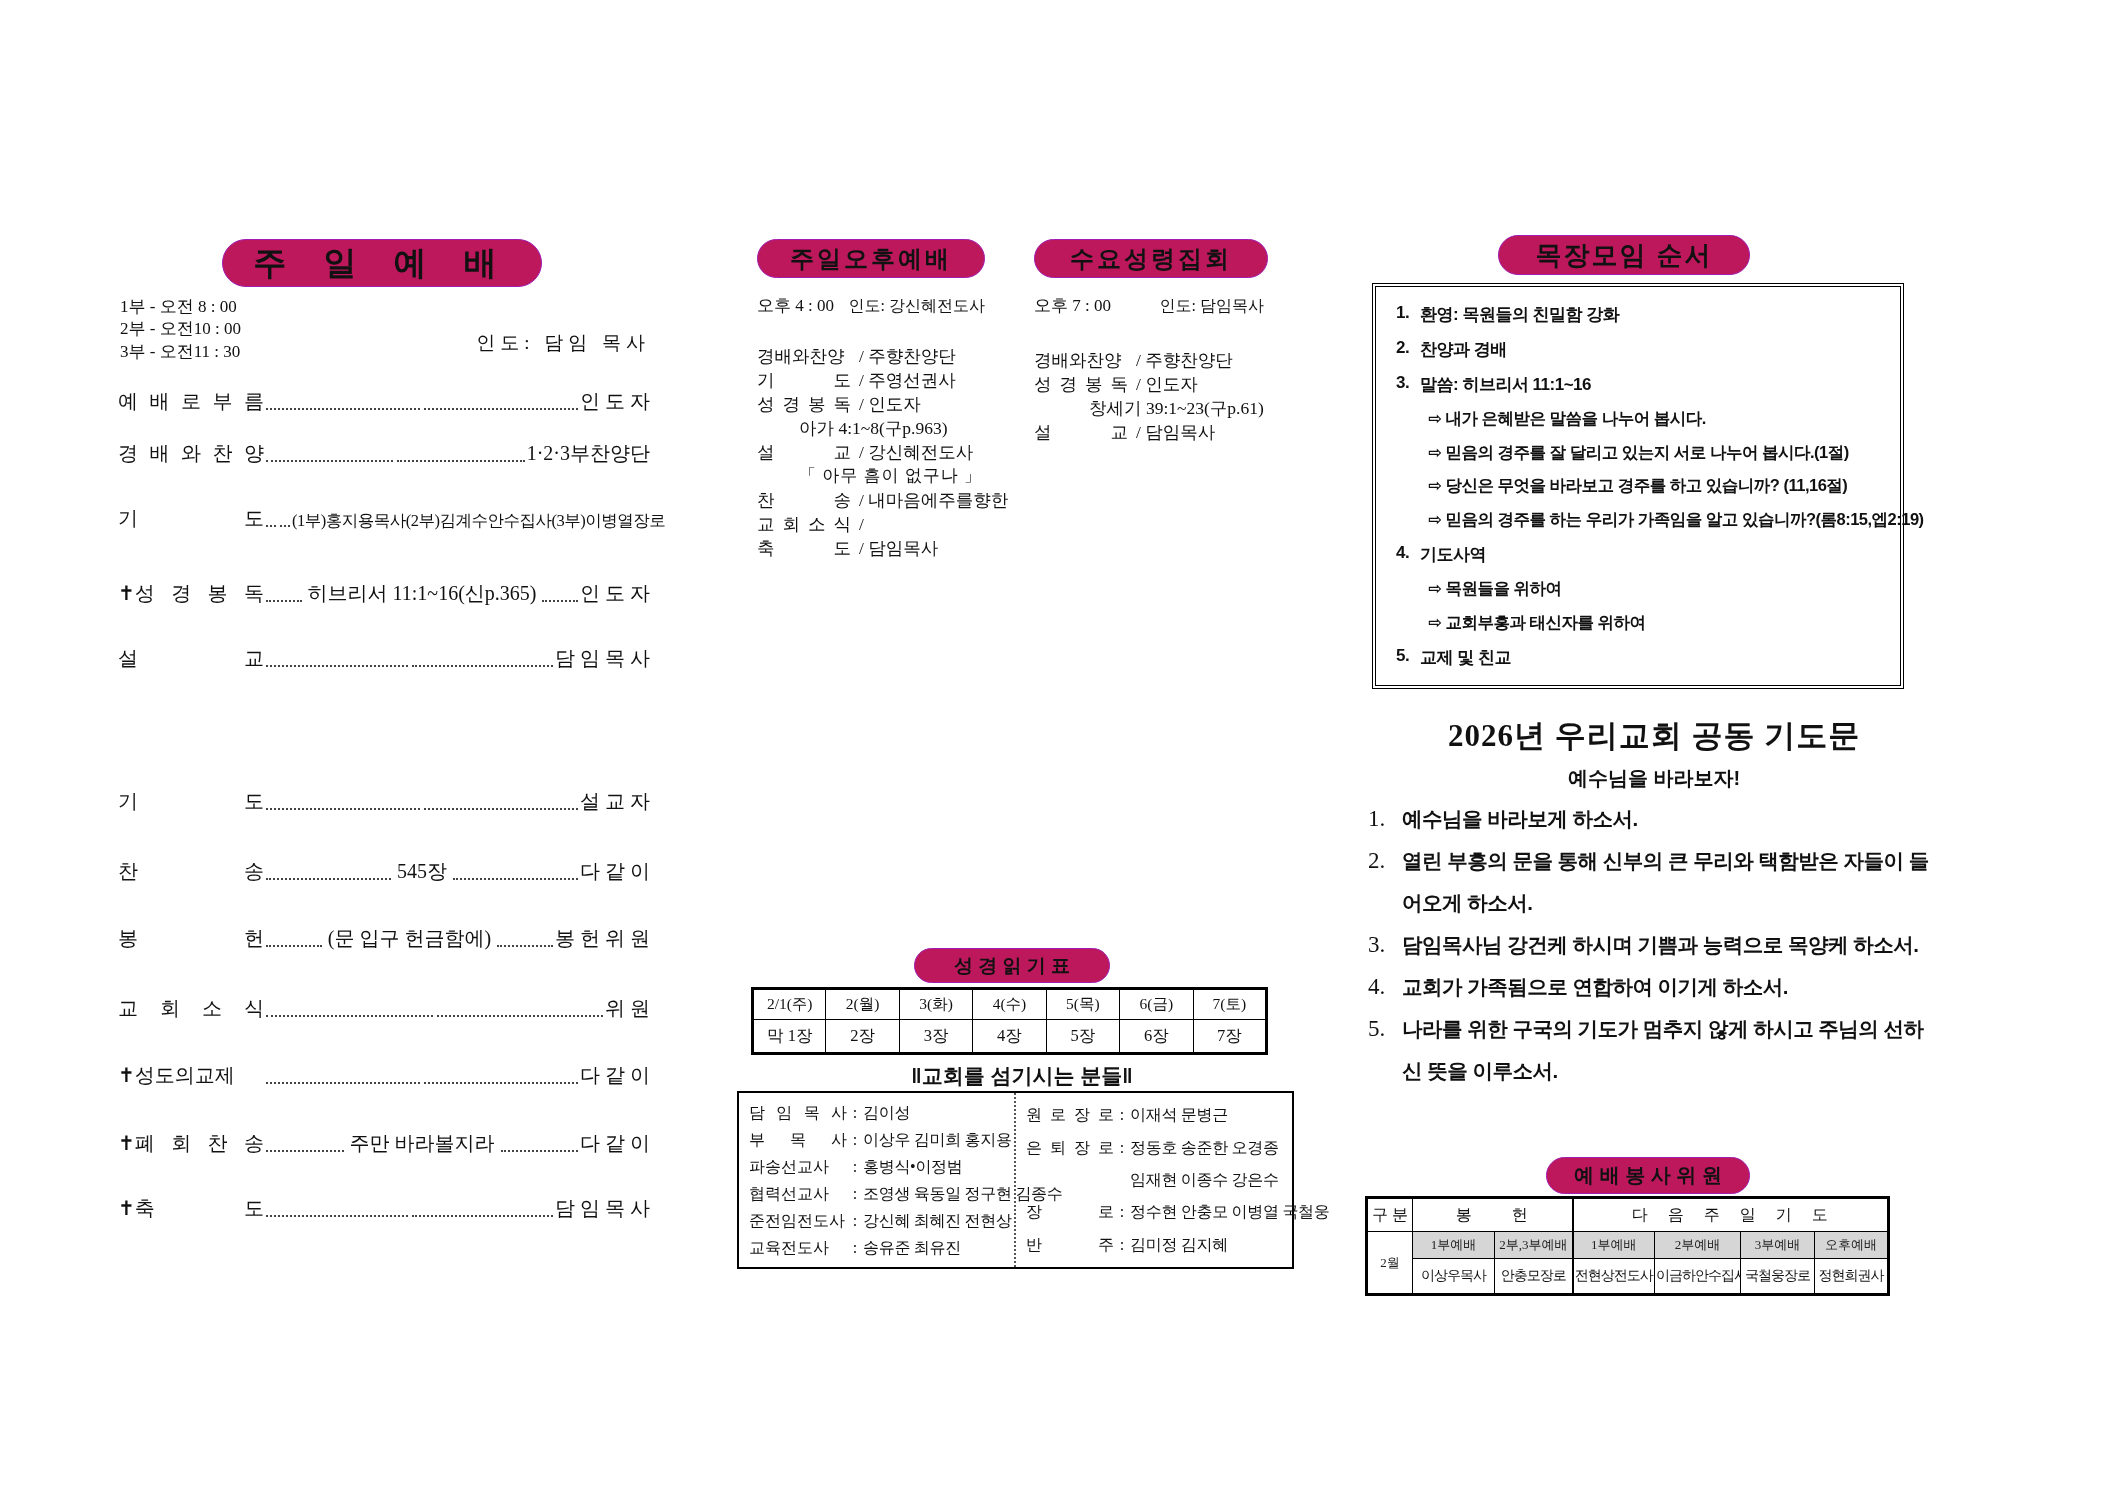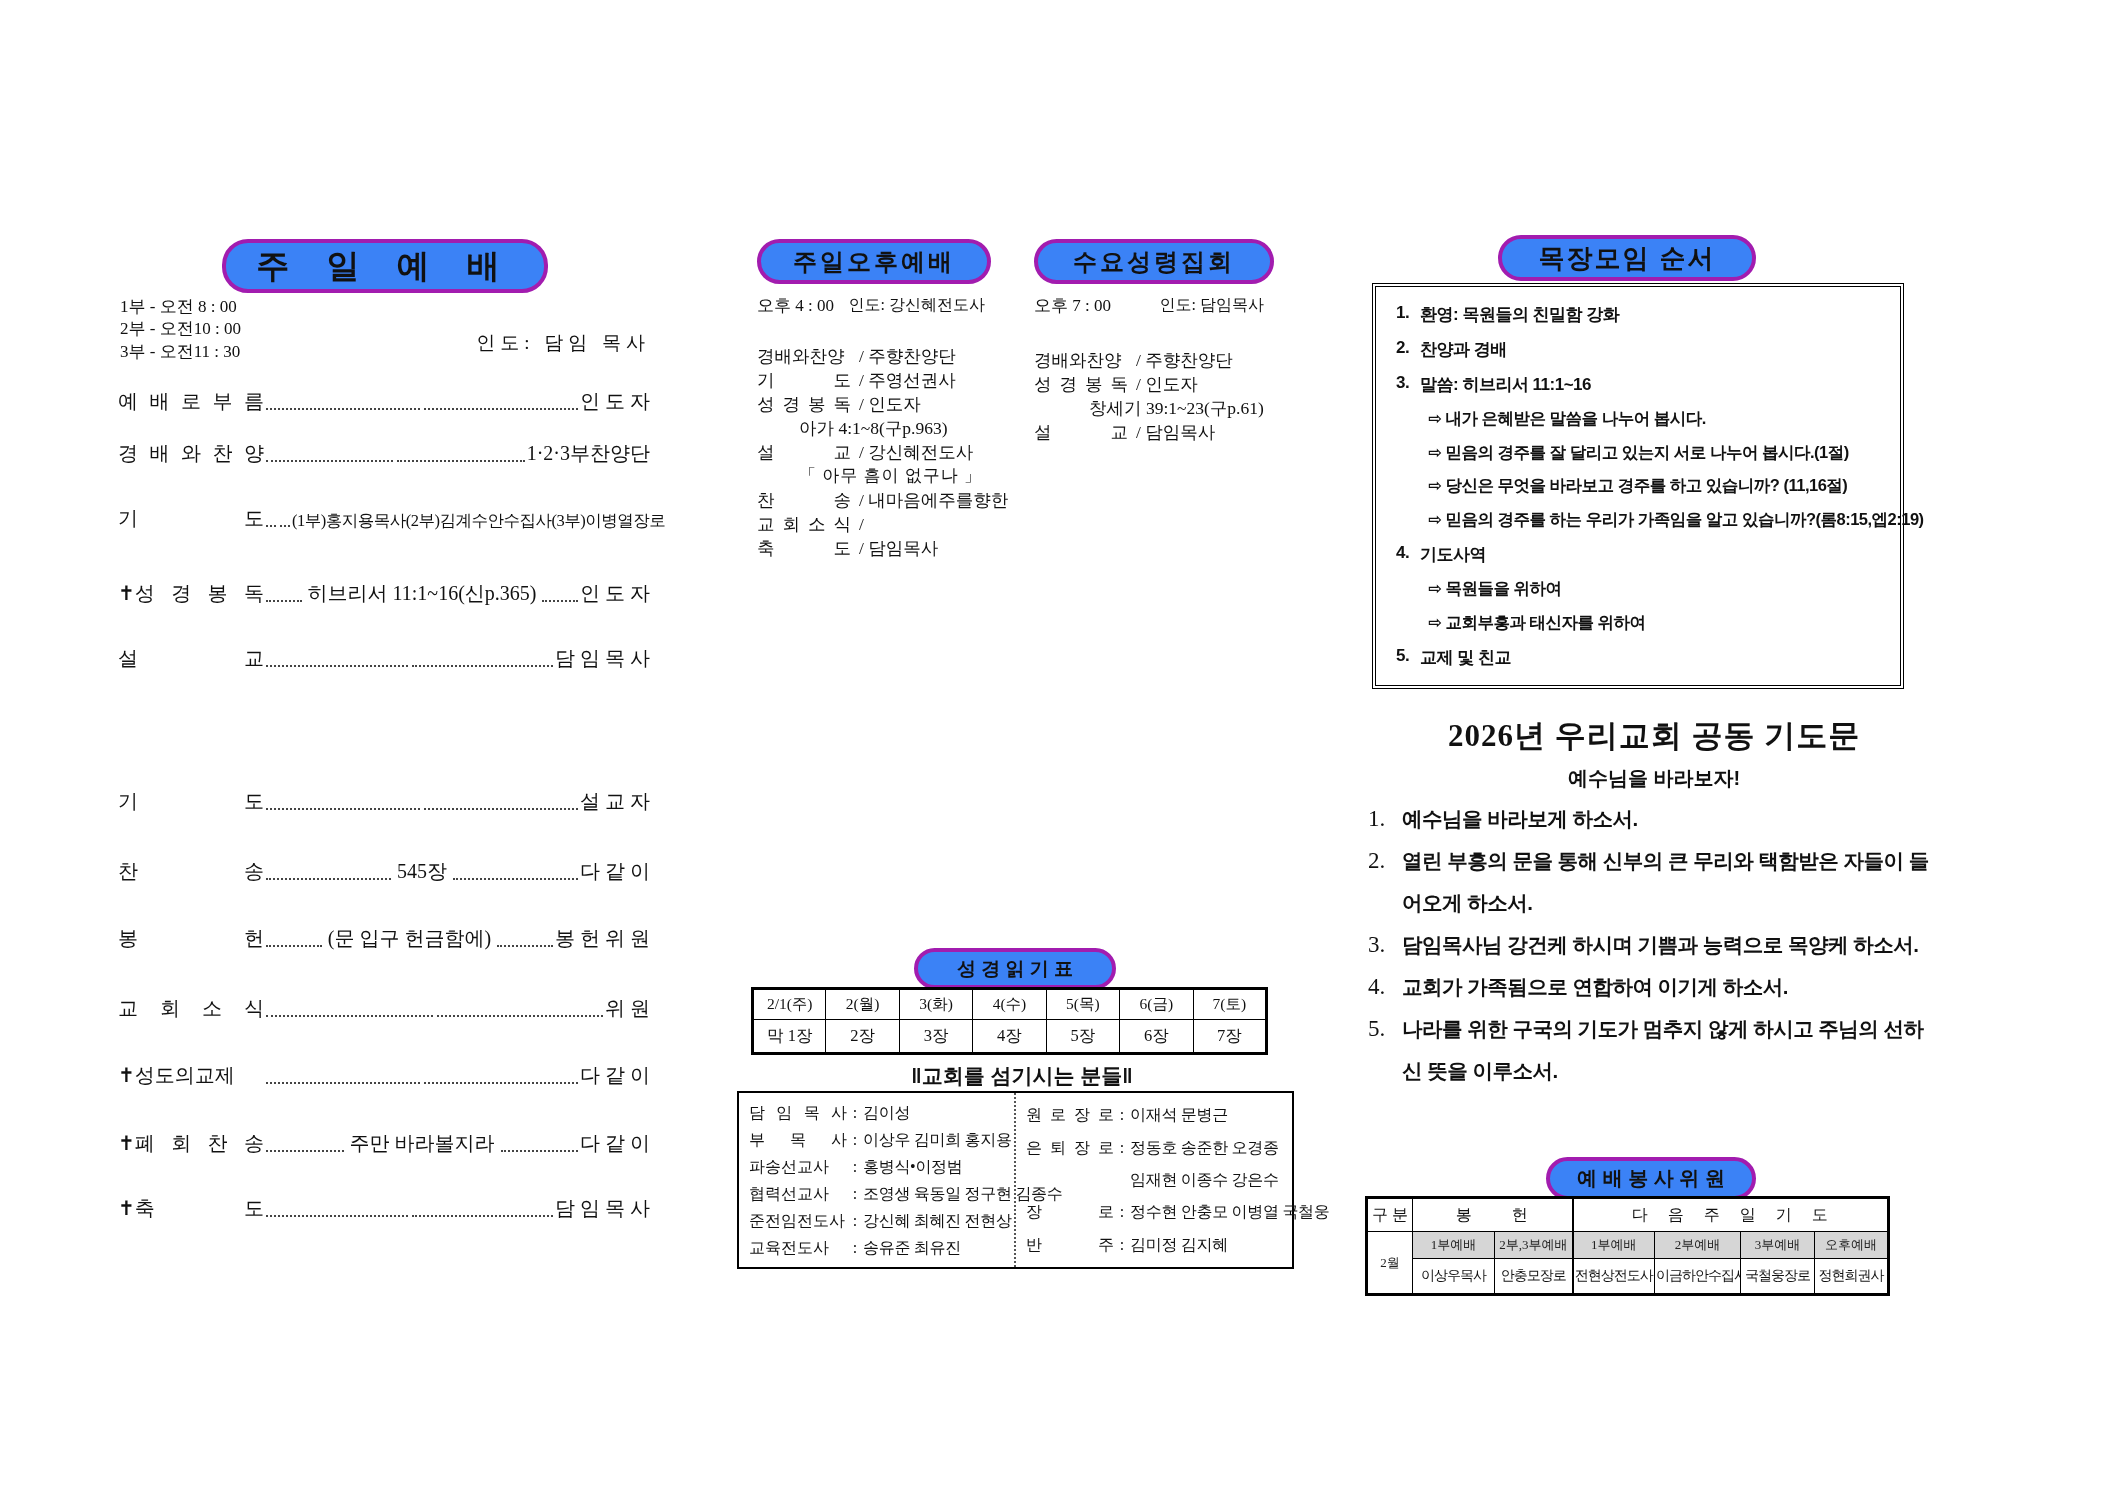--- a/index.html
+++ b/index.html
@@ -1,35 +1,35 @@
 <!DOCTYPE html>
 <html><head>
 <meta charset="utf-8">
 <style>
   html,body{margin:0;padding:0;background:#fff;}
   .page{position:relative;width:2105px;height:1488px;background:#ffffff;overflow:hidden;
         font-family:"Liberation Serif","DejaVu Serif",serif;color:#111;}
   .abs{position:absolute;}
   
-  .stadium{position:absolute;border:4px solid #a21caf;border-radius:26px;display:flex;
+  .stadium{position:absolute;border:1px solid #a21caf;border-radius:26px;display:flex;
            align-items:center;justify-content:center;font-weight:bold;
-           font-family:"Liberation Sans","DejaVu Sans",sans-serif;background:#3b82f6;}
+           font-family:"Liberation Sans","DejaVu Sans",sans-serif;background:#be185d;}
   
   .wrow{position:absolute;left:118px;width:532px;display:flex;align-items:flex-end;
         font-size:20px;white-space:nowrap;}
   .wlabel{display:inline-block;width:146px;text-align-last:justify;flex:0 0 auto;}
   .dots{flex:1 1 auto;min-width:10px;border-bottom:2px dotted #444;margin:0 2px 5px 2px;}
   .wmid{padding:0 4px;flex:0 0 auto;}
   .wmid:empty{display:none;padding:0;}
   .wright{flex:0 0 auto;}
   .wrow.small .wright{font-size:16.5px;letter-spacing:-0.5px;}
   .sermon-title{position:absolute;left:100px;width:560px;text-align:center;
                 font-size:27px;letter-spacing:2px;}
   .times{position:absolute;font-size:17px;line-height:1.32;white-space:pre-line;}
-  .leader-line{position:absolute;display:flex;justify-content:space-between;align-items:center;}
+  .leader-line{position:absolute;display:flex;justify-content:space-between;align-items:flex-end;}
   .footnote{position:absolute;font-size:17px;white-space:nowrap;}
   
   .svc-rows{position:absolute;display:flex;flex-direction:column;font-size:17.5px;}
   .svc-row{display:flex;white-space:nowrap;line-height:24px;}
   .svc-label{display:inline-block;width:94px;text-align-last:justify;flex:0 0 auto;margin-right:8px;}
   .svc-label:empty{display:none;}
   .svc-row.ind{padding-left:42px;}
   .svc-row.ind2{padding-left:55px;}
   .svc-row.big{font-size:17px;letter-spacing:1px;}
   .svc-time{font-size:17px;}

